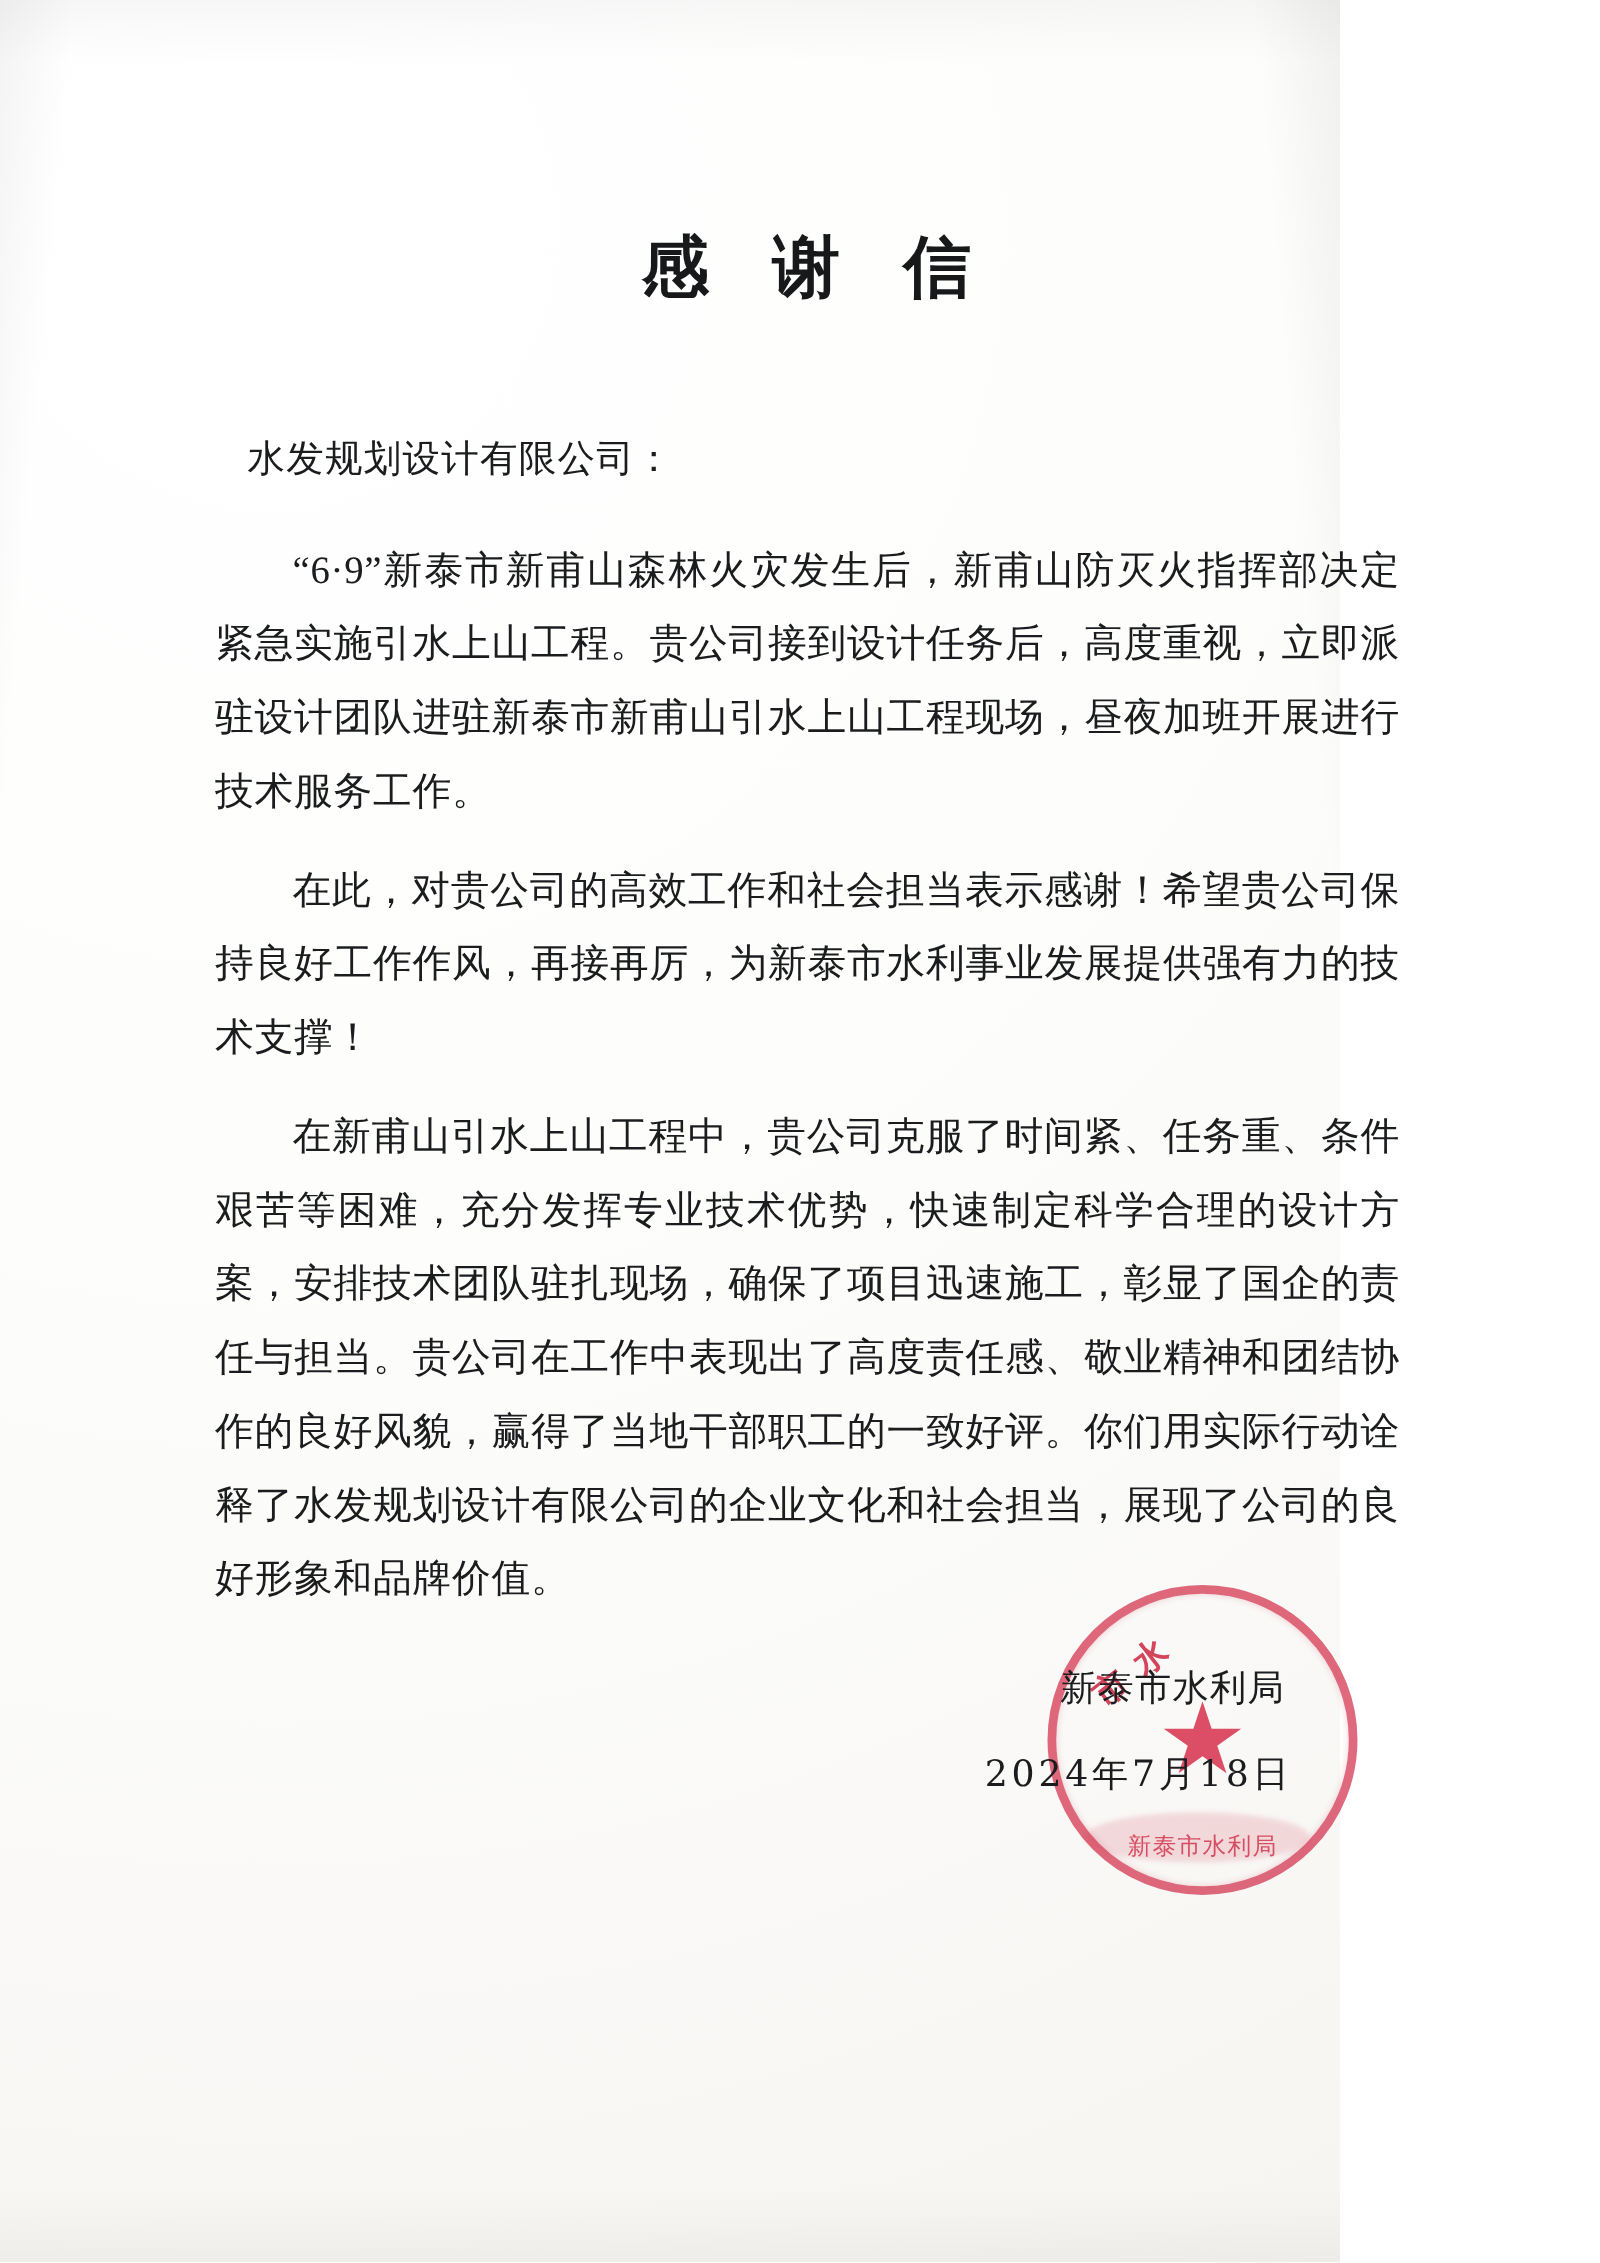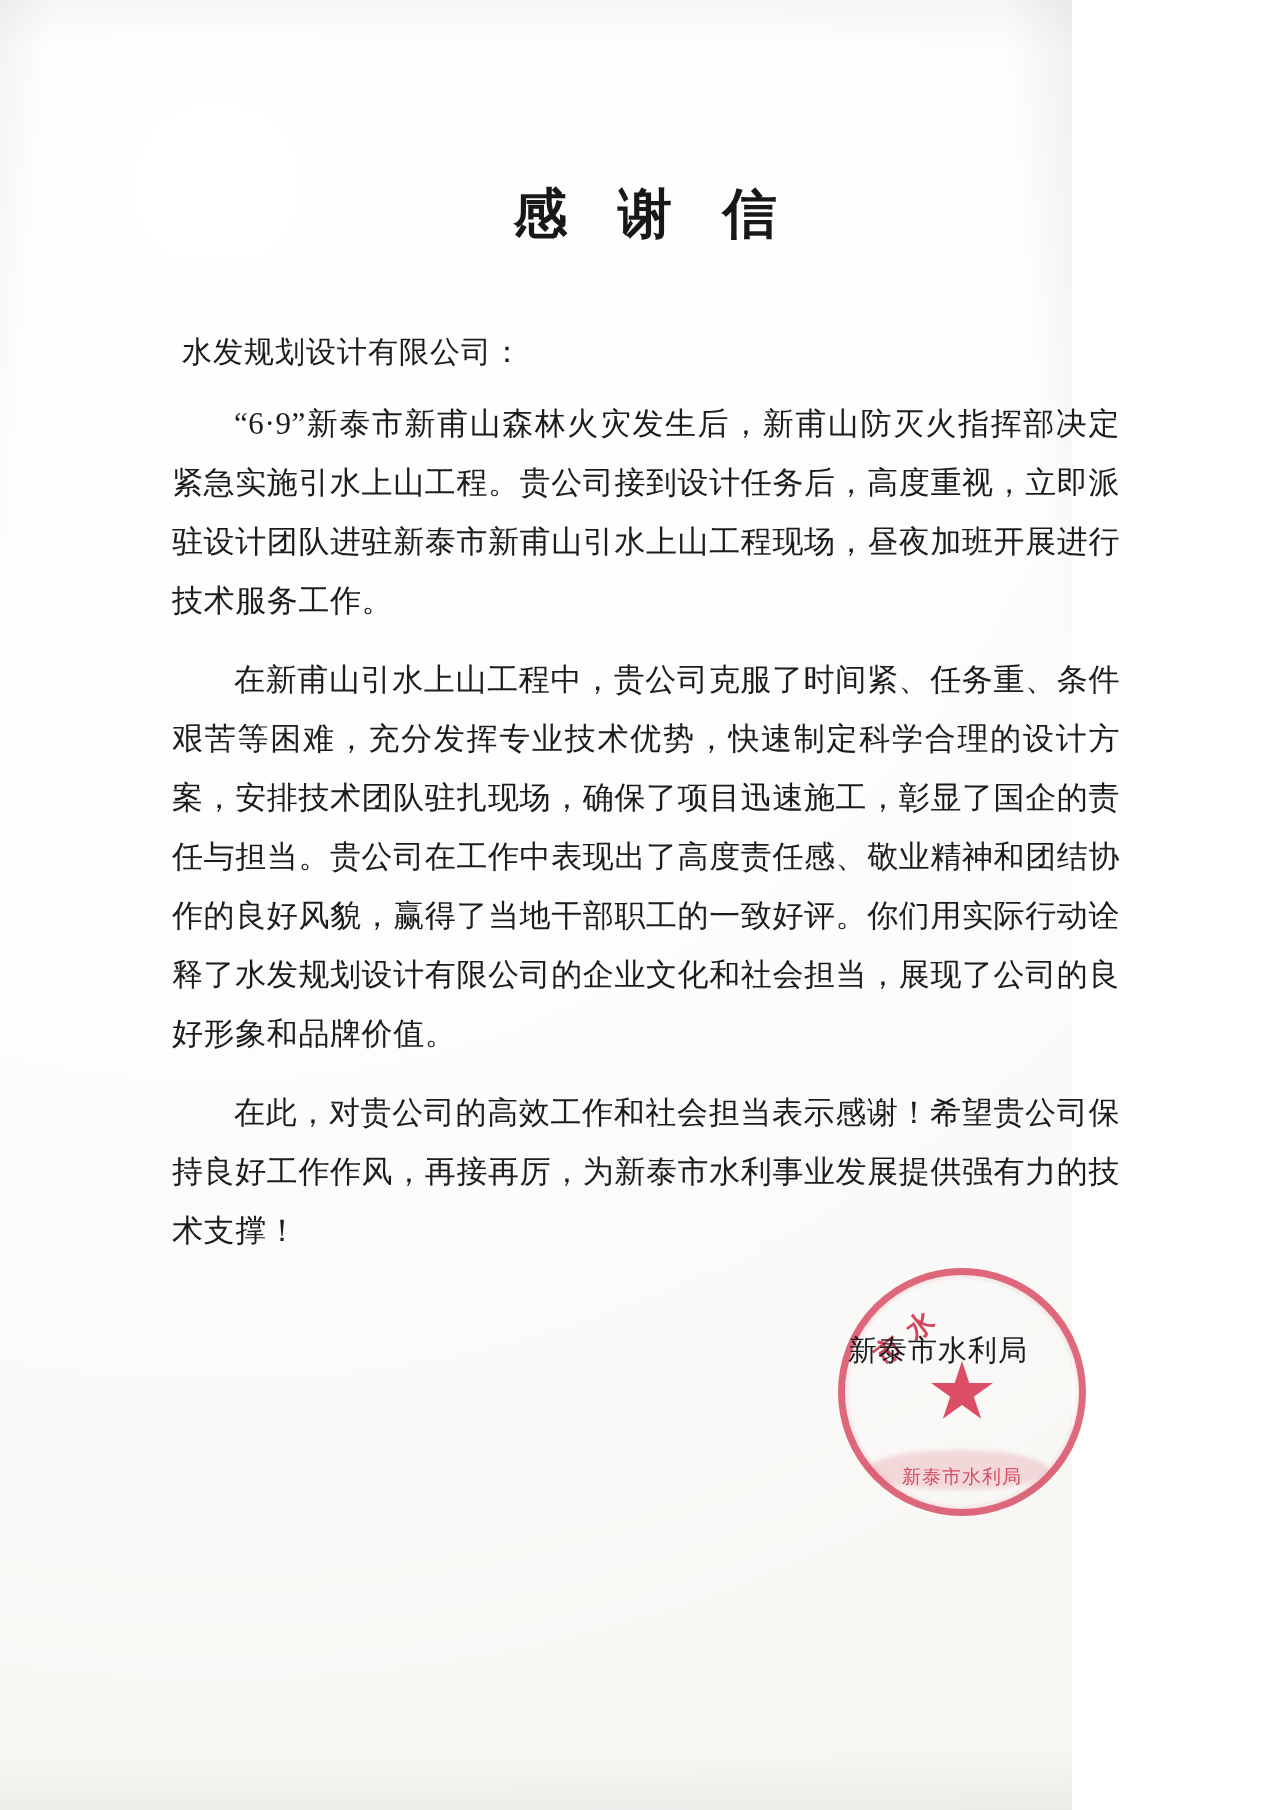--- a/index.html
+++ b/index.html
@@ -52,21 +52,21 @@
     text-align: center;
     font-size: 54px;
     font-weight: 700;
     letter-spacing: 16px;
     color: #17181a;
     font-family: "DejaVu Serif", "Liberation Serif", serif;
     text-indent: 16px;
   }
 
   .salutation {
-    margin: 0;
+    margin: 16px;
     padding-top: 78px;
     padding-left: 32px;
     font-size: 30px;
     line-height: 1.5;
     color: #1b1c1e;
     letter-spacing: 1px;
   }
 
   .body-para {
     margin: 0;
@@ -179,32 +179,33 @@
 
 <div id="page">
   <div id="content">
 
     <h1 class="doc-title">感 谢 信</h1>
 
     <p class="salutation">水发规划设计有限公司：</p>
 
     <p class="body-para">“6·9”新泰市新甫山森林火灾发生后，新甫山防灭火指挥部决定紧急实施引水上山工程。贵公司接到设计任务后，高度重视，立即派驻设计团队进驻新泰市新甫山引水上山工程现场，昼夜加班开展进行技术服务工作。</p>
 
+    <p class="body-para">在此，对贵公司的高效工作和社会担当表示感谢！希望贵公司保持良好工作作风，再接再厉，为新泰市水利事业发展提供强有力的技术支撑！</p>
+
     <p class="body-para">在新甫山引水上山工程中，贵公司克服了时间紧、任务重、条件艰苦等困难，充分发挥专业技术优势，快速制定科学合理的设计方案，安排技术团队驻扎现场，确保了项目迅速施工，彰显了国企的责任与担当。贵公司在工作中表现出了高度责任感、敬业精神和团结协作的良好风貌，赢得了当地干部职工的一致好评。你们用实际行动诠释了水发规划设计有限公司的企业文化和社会担当，展现了公司的良好形象和品牌价值。</p>
-
-    <p class="body-para">在此，对贵公司的高效工作和社会担当表示感谢！希望贵公司保持良好工作作风，再接再厉，为新泰市水利事业发展提供强有力的技术支撑！</p>
 
     <div class="seal">
       <div class="seal-ring"></div>
       <div class="seal-text">
         <span class="seal-char" style="transform: rotate(-38deg) translate(-46px, -96px);">市 水</span>
       </div>
       <div class="seal-star"></div>
       <div class="seal-bottom">新泰市水利局</div>
       <div class="seal-smudge"></div>
     </div>
 
     <div class="sign-block">
       <div class="sign-org">新泰市水利局</div>
+      <div class="sign-date">2024年7月18日</div>
     </div>
 
   </div>
 </div>
 
 </body></html>

